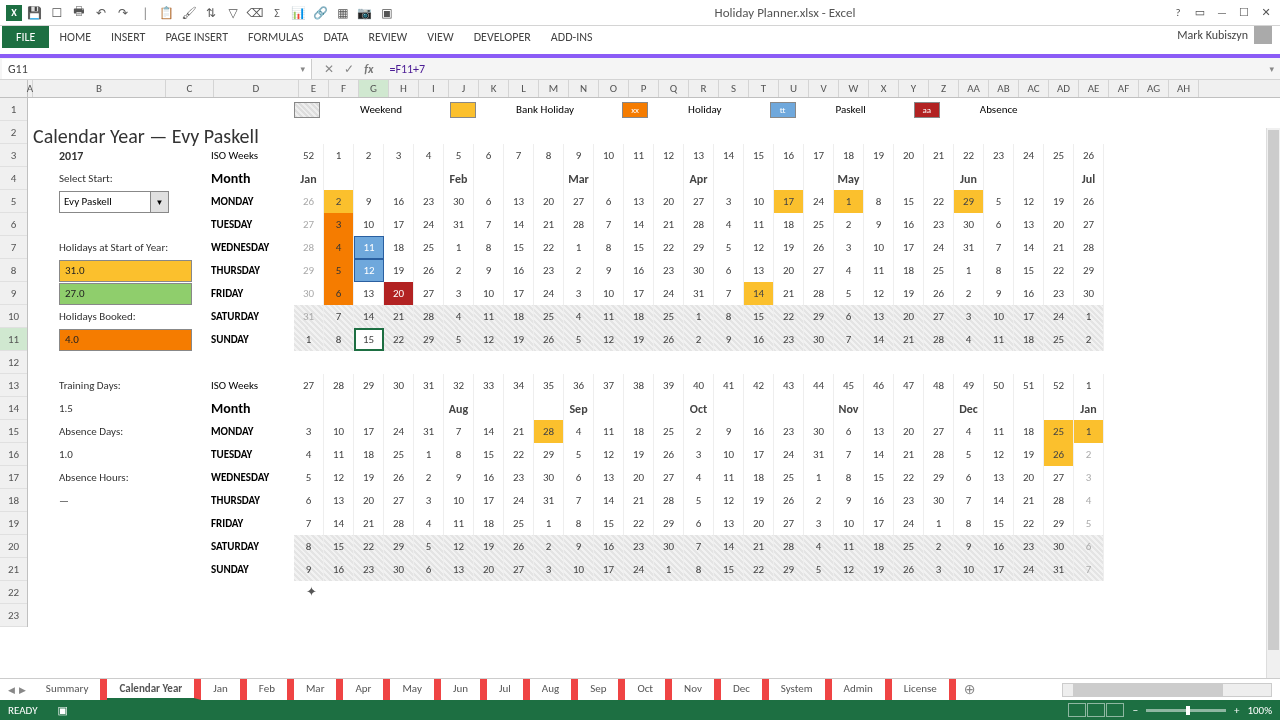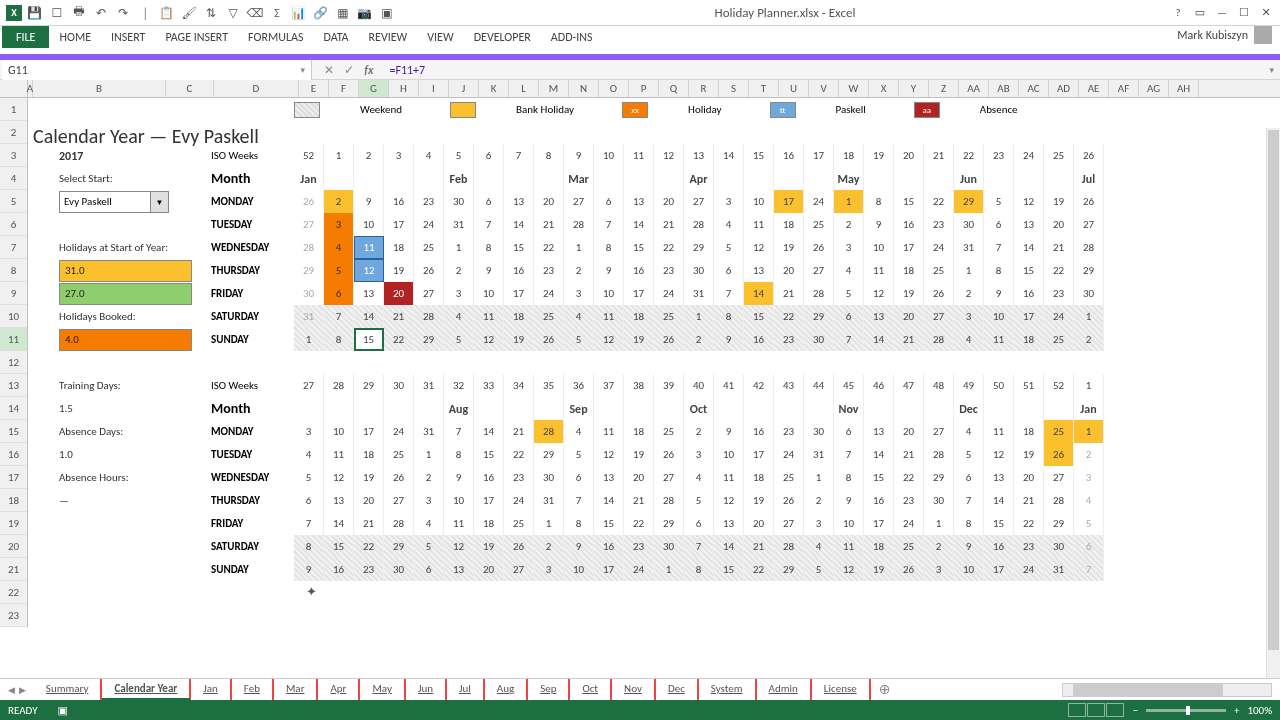--- a/index.html
+++ b/index.html
@@ -15,21 +15,21 @@
 .win-btn { width: 20px; height: 18px; display: flex; align-items: center; justify-content: center; font-size: 11px; color: #555; }
 
 
 .ribbon-tabs { height: 24px; display: flex; align-items: flex-start; background: #fff; padding-left: 2px; }
 .file-tab { background: #1d6f42; color: #fff; padding: 4px 14px; font-size: 12px; }
 .rtab { padding: 4px 10px; font-size: 12px; color: #444; }
 .user-area { margin-left: auto; display: flex; align-items: center; gap: 6px; padding-right: 8px; font-size: 12px; color: #444; }
 .user-avatar { width: 18px; height: 18px; background: #aaa; }
 
 
-.formula-area { display: flex; align-items: center; height: 26px; background: #f5f5f5; border-top: 6px solid #8b5cf6; border-bottom: 1px solid #d4d4d4; margin-top: 4px; }
+.formula-area { display: flex; align-items: center; height: 26px; background: #f5f5f5; border-top: 4px solid #8b5cf6; border-bottom: 1px solid #d4d4d4; margin-top: 4px; }
 .name-box { width: 310px; padding: 2px 6px; font-size: 12px; color: #444; border-right: 1px solid #ccc; background: #fff; margin: 2px; height: 20px; display: flex; align-items: center; position: relative; }
 .name-box::after { content: "▾"; position: absolute; right: 6px; font-size: 9px; color: #888; }
 .fx-icons { display: flex; align-items: center; gap: 10px; padding: 0 10px; color: #888; font-size: 12px; }
 .fx-label { font-style: italic; font-weight: bold; color: #777; }
 .formula-input { flex: 1; padding: 2px 6px; font-size: 12px; color: #4c1d95; }
 
 
 .colhdr { display: flex; height: 18px; background: #f0f0f0; border-bottom: 1px solid #c0c0c0; }
 .rowhdr-corner { width: 28px; border-right: 1px solid #c0c0c0; background: #f0f0f0; }
 .ch { border-right: 1px solid #d4d4d4; font-size: 11px; color: #555; display: flex; align-items: center; justify-content: center; }
@@ -78,21 +78,21 @@
 .hol { background: #f57c00; color: #333; }
 .tr { background: #6fa8dc; border: 1px solid #2a5fa0; color: #fff; }
 .ab { background: #b22222; color: #fff; }
 .selcell { outline: 2px solid #1d6f42; outline-offset: -2px; background: #fff; }
 .yrcell { font-size: 12px; }
 
 
 .sheetbar { position: absolute; bottom: 20px; left: 0; right: 0; height: 22px; background: #fff; border-top: 1px solid #ccc; display: flex; align-items: center; font-size: 11px; }
 .sheet-nav { display: flex; gap: 4px; padding: 0 8px; color: #888; font-size: 9px; }
 .sheet-tabs { display: flex; }
-.sheet-tab { padding: 3px 12px; border-right: 2px solid #ef4444; color: #555; text-decoration: underline; }
+.sheet-tab { padding: 3px 12px; border-right: 7px solid #ef4444; color: #555; }
 .sheet-tab.active { font-weight: bold; border-bottom: 2px solid #1d6f42; background: #fff; }
 .sheet-add { padding: 0 8px; font-size: 14px; color: #888; }
 .hscroll { margin-left: auto; width: 210px; height: 14px; background: #eee; border: 1px solid #ccc; margin-right: 8px; position: relative; }
 .hscroll-thumb { position: absolute; left: 10px; width: 150px; height: 100%; background: #ccc; }
 
 
 .statusbar { position: absolute; bottom: 0; left: 0; right: 0; height: 20px; background: #1d6f42; color: #fff; display: flex; align-items: center; font-size: 11px; padding: 0 8px; }
 .status-right { margin-left: auto; display: flex; align-items: center; gap: 8px; }
 .view-btns { display: flex; gap: 1px; }
 .vbtn { width: 18px; height: 14px; border: 1px solid rgba(255,255,255,0.5); }

